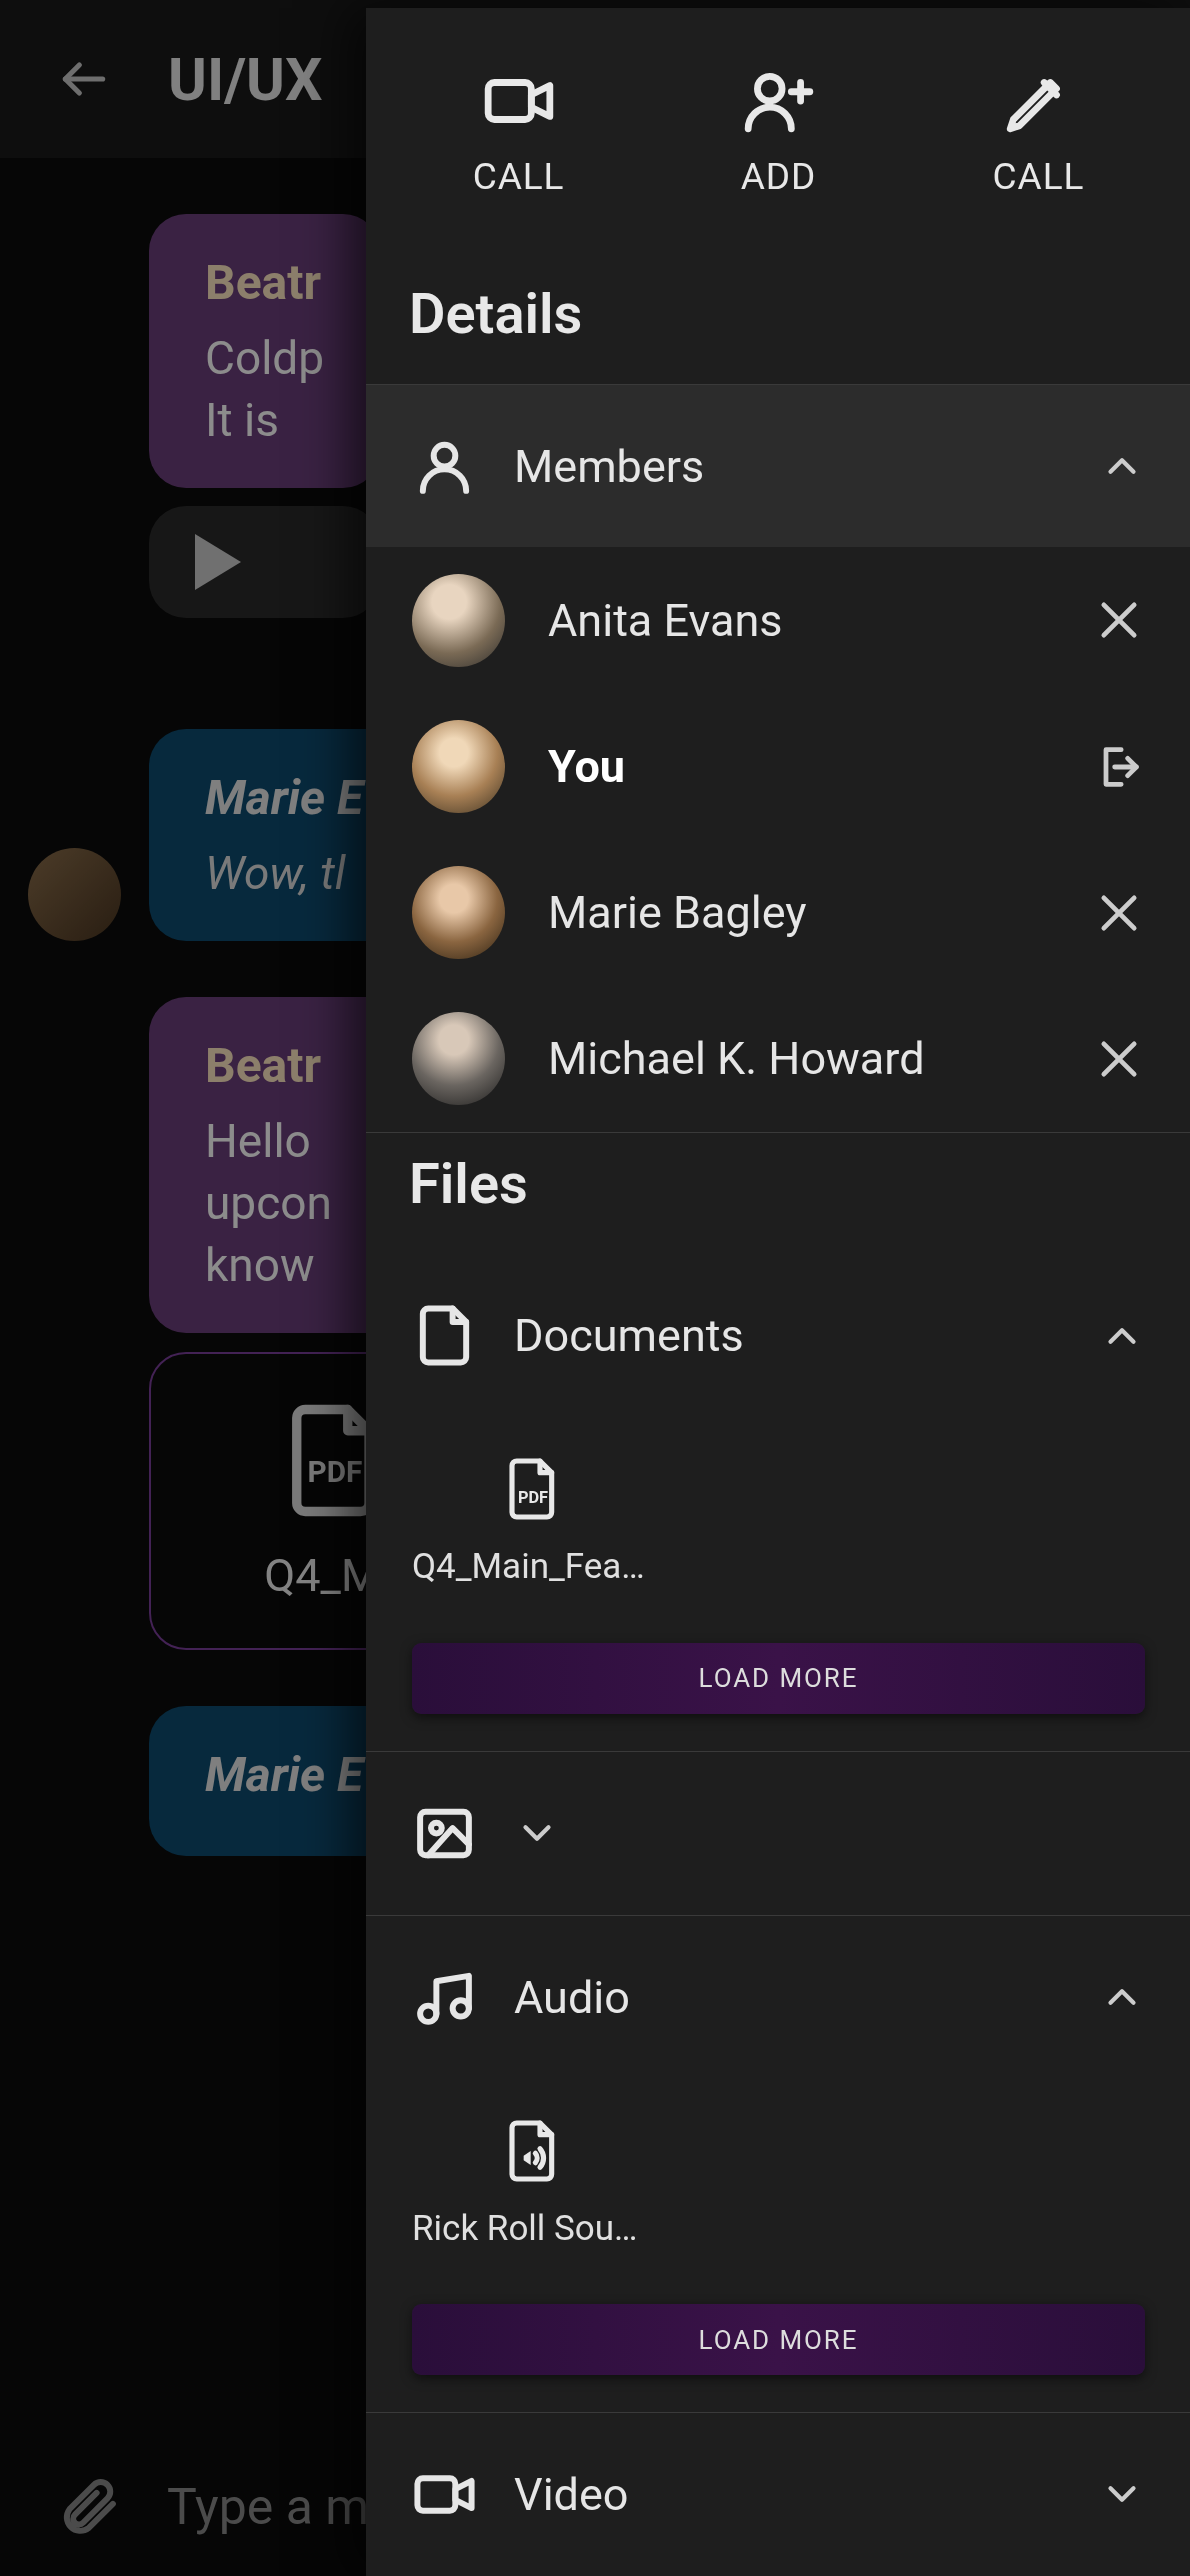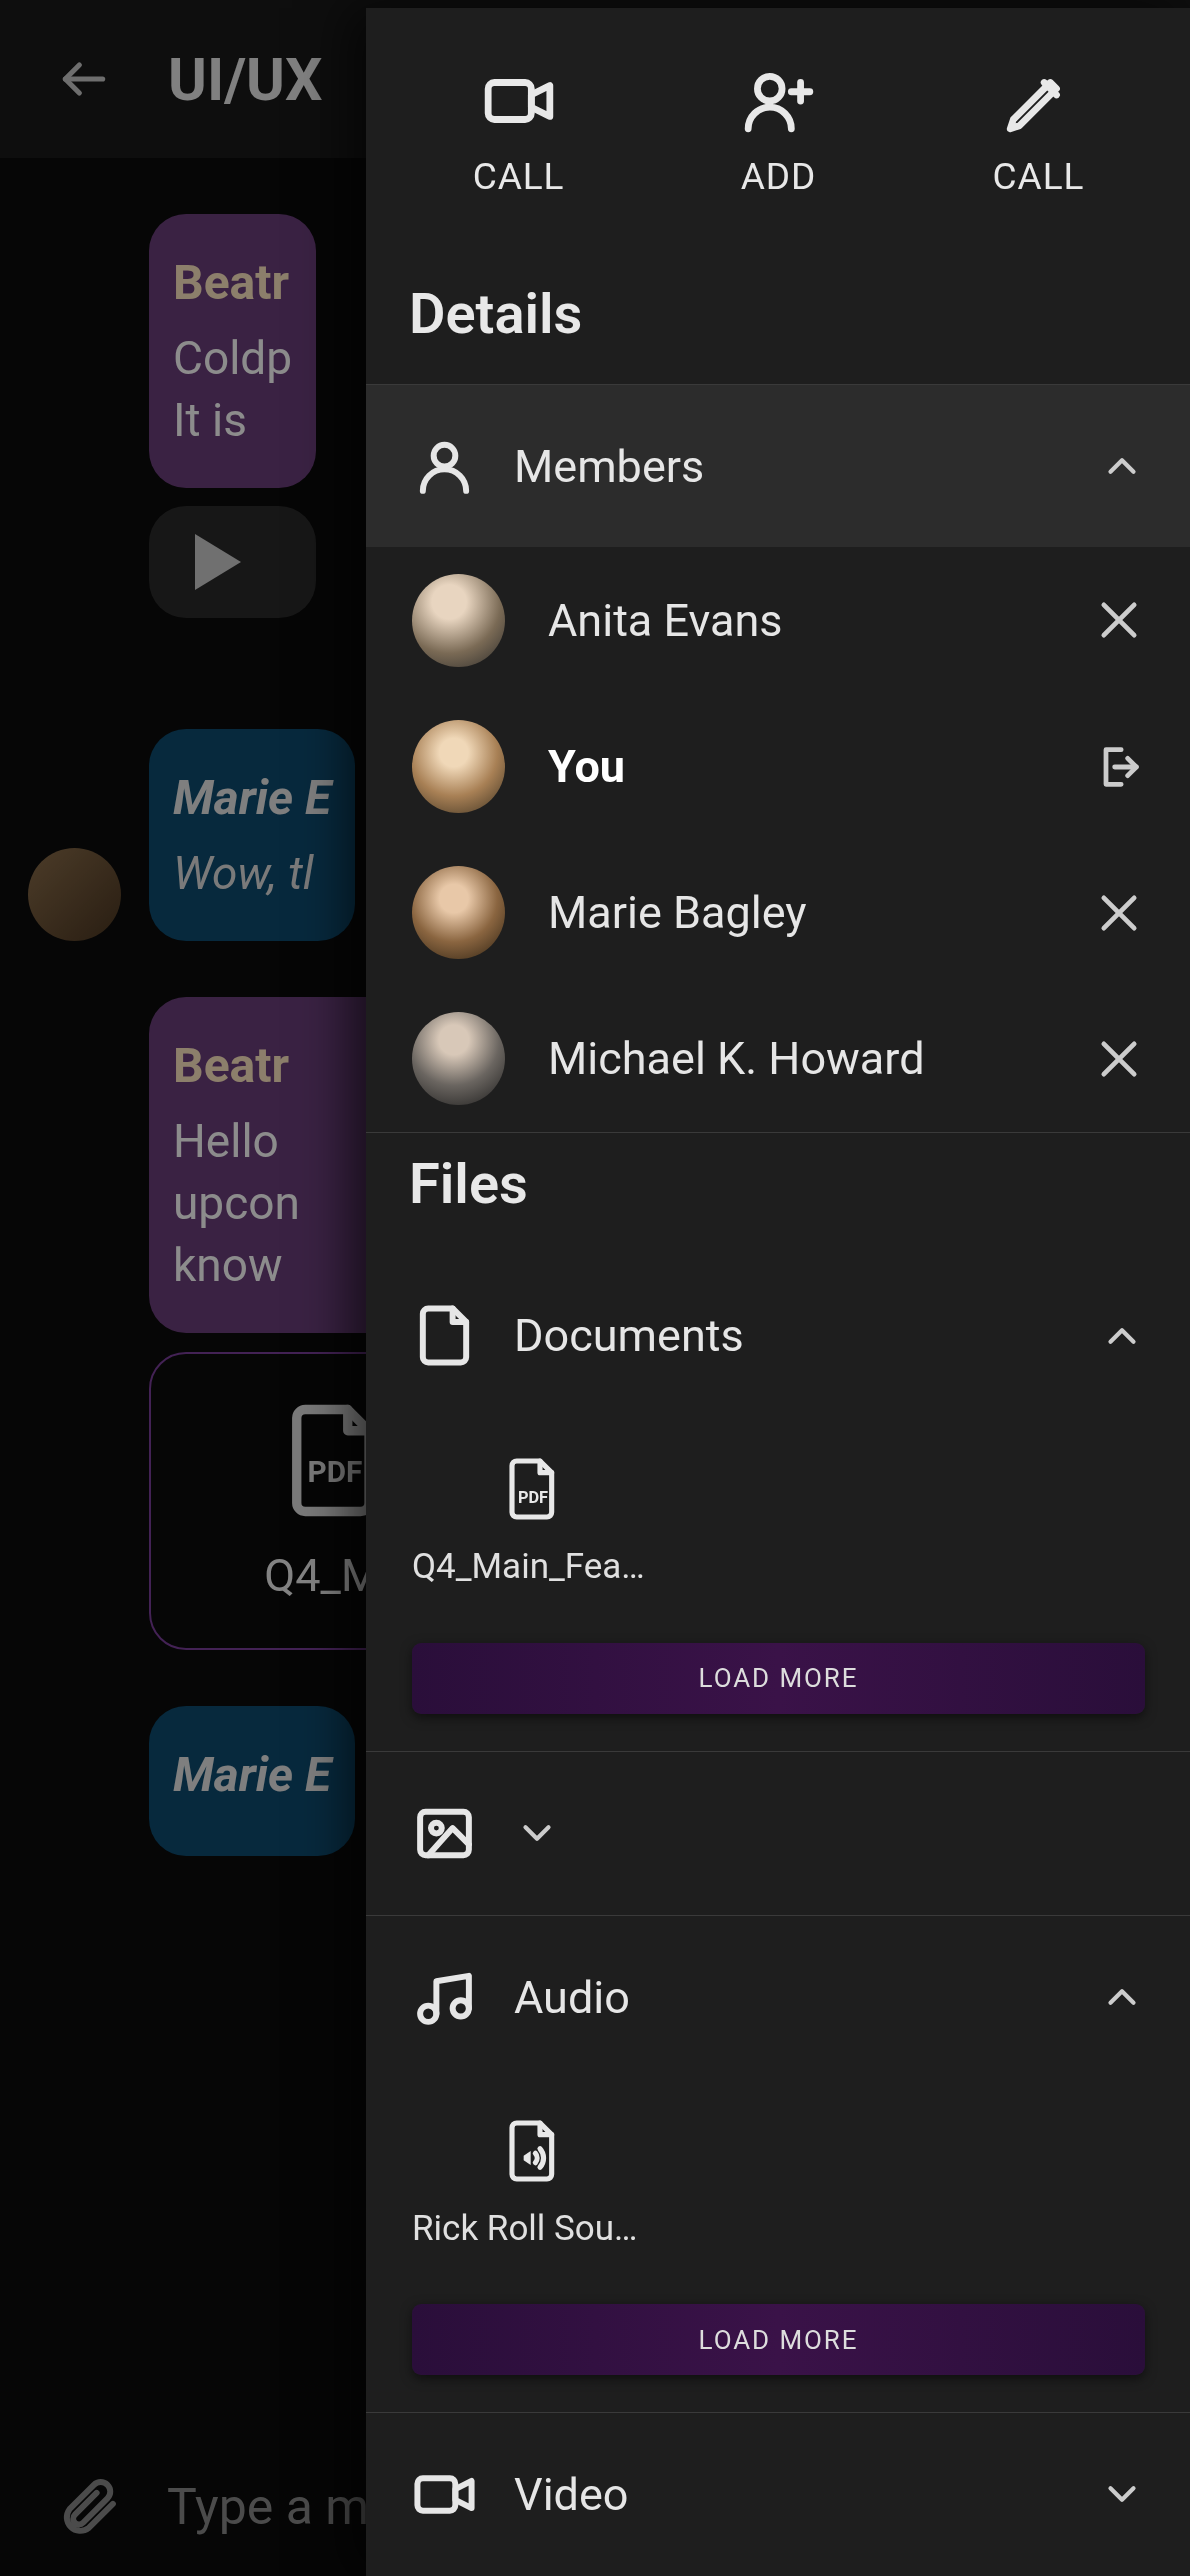--- a/index.html
+++ b/index.html
@@ -43,21 +43,21 @@
   .msg-row { display: flex; align-items: flex-end; gap: 28px; margin-bottom: 56px; }
   .msg-avatar {
     width: 93px; height: 93px; border-radius: 50%;
     background: linear-gradient(135deg,#8a6d4a,#4a3520);
     flex-shrink: 0;
   }
   .msg-avatar.hidden { visibility: hidden; }
   .msg-stack { display: flex; flex-direction: column; gap: 18.5px; }
   .bubble {
     border-radius: 37px;
-    padding: 37px 24px;
+    padding: 37px 56px;
     max-width: 835px;
     font-size: 46px;
     line-height: 1.35;
   }
   .bubble.purple { background: #6a3d7a; color: #fff; }
   .bubble.gray { background: #0c4a6e; color: #ddd; font-style: italic; }
   .bubble .sender { font-weight: 700; font-size: 48px; color: #ffe7c2; margin-bottom: 11px; display:block; }
   .bubble.gray .sender { color: #e6e6e6; }
   .voice-bubble {
     background: #2a2a2a;

